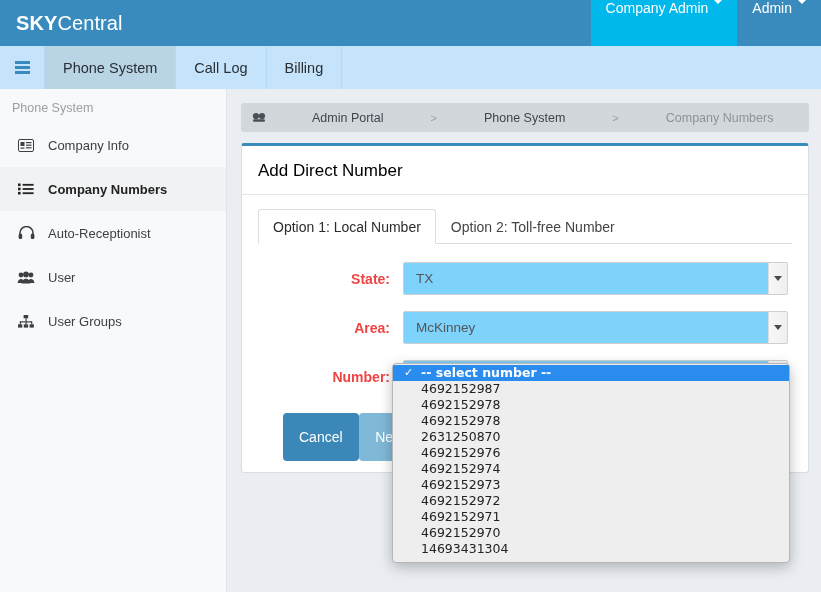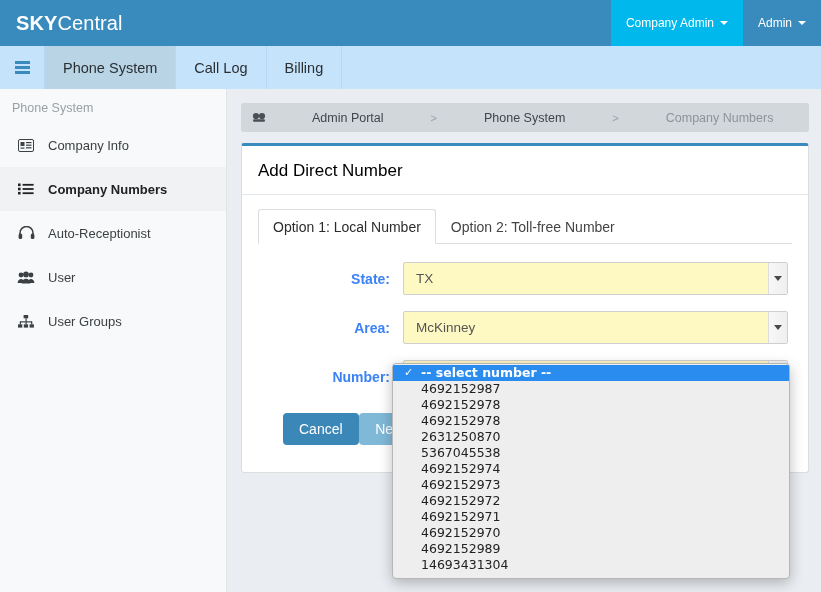--- a/index.html
+++ b/index.html
@@ -25,24 +25,24 @@
     padding: 0 14px 0 16px;
     color: #ffffff;
     font-size: 20px;
     letter-spacing: .1px;
     white-space: nowrap;
   }
   #brand .sky { font-weight: bold; }
   #brand .central { font-weight: normal; }
   #topbar-spacer { flex: 1; }
   .top-menu {
-    display: flex; align-items: center;
+    display: flex; align-items: flex-start;
     padding: 0 15px;
     color: #ffffff;
-    font-size: 12px;
+    font-size: 14px;
     white-space: nowrap;
     cursor: pointer;
   }
   .top-menu.active { background: #00b8ec; }
   .caret-down {
     display: inline-block;
     margin-left: 6px;
     width: 0; height: 0;
     border-left: 4px solid transparent;
     border-right: 4px solid transparent;
@@ -176,26 +176,26 @@
   .frow {
     display: flex; align-items: center;
     margin-bottom: 16px;
   }
   .flabel {
     width: 145px;
     text-align: right;
     padding-right: 13px;
     font-weight: bold;
     font-size: 14px;
-    color: #3b82f6;
+    color: #ef4444;
   }
   .fselect {
     position: relative;
     width: 385px; height: 33px;
-    background: #fef9c3;
+    background: #7dd3fc;
     border: 1px solid #cfcfcf;
     border-radius: 2px;
     display: flex; align-items: center;
     padding-left: 12px;
     font-size: 13.5px;
     color: #555;
     cursor: pointer;
   }
   .fselect .arrowbox {
     position: absolute; top: 0; right: 0;
@@ -209,21 +209,21 @@
     width: 0; height: 0;
     border-left: 4px solid transparent;
     border-right: 4px solid transparent;
     border-top: 5px solid #4a4a4a;
   }
 
   
   #btn-row { display: flex; padding-left: 25px; margin-top: 20px; }
   .btn {
     min-width: 62px;
-    padding: 8px 16px;
+    padding: 16px 16px;
     border: none; border-radius: 4px;
     font-size: 14px; color: #fff;
     cursor: pointer;
     text-align: center;
   }
   .btn-cancel { background: #3b87b8; }
   .btn-next { background: #80b9d8; }
 
   
   #dropdown {
@@ -440,21 +440,20 @@
     </div>
   </div>
 </div>
 
 <div id="dropdown">
     <div class="dd-item selected"><span class="tick">✓</span><span>-- select number --</span></div>
     <div class="dd-item"><span>4692152987</span></div>
     <div class="dd-item"><span>4692152978</span></div>
     <div class="dd-item"><span>4692152978</span></div>
     <div class="dd-item"><span>2631250870</span></div>
-    <div class="dd-item"><span>5367045538</span></div>
+    <div class="dd-item"><span>4692152976</span></div>
     <div class="dd-item"><span>4692152974</span></div>
     <div class="dd-item"><span>4692152973</span></div>
     <div class="dd-item"><span>4692152972</span></div>
     <div class="dd-item"><span>4692152971</span></div>
     <div class="dd-item"><span>4692152970</span></div>
-    <div class="dd-item"><span>4692152989</span></div>
     <div class="dd-item"><span>14693431304</span></div>
   </div>
 
 </body></html>

